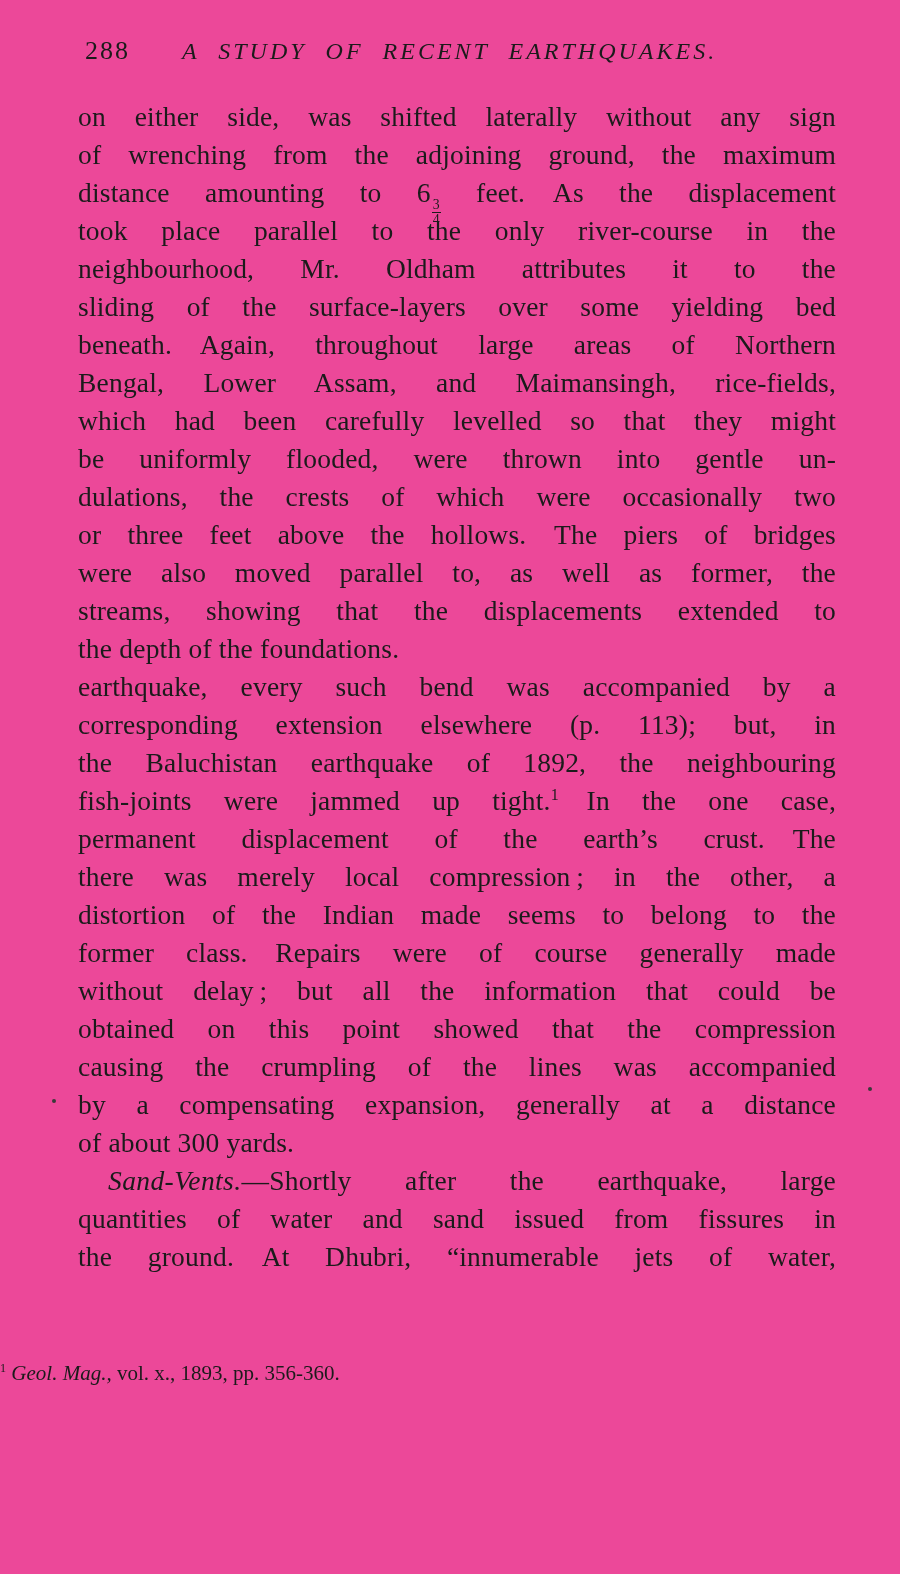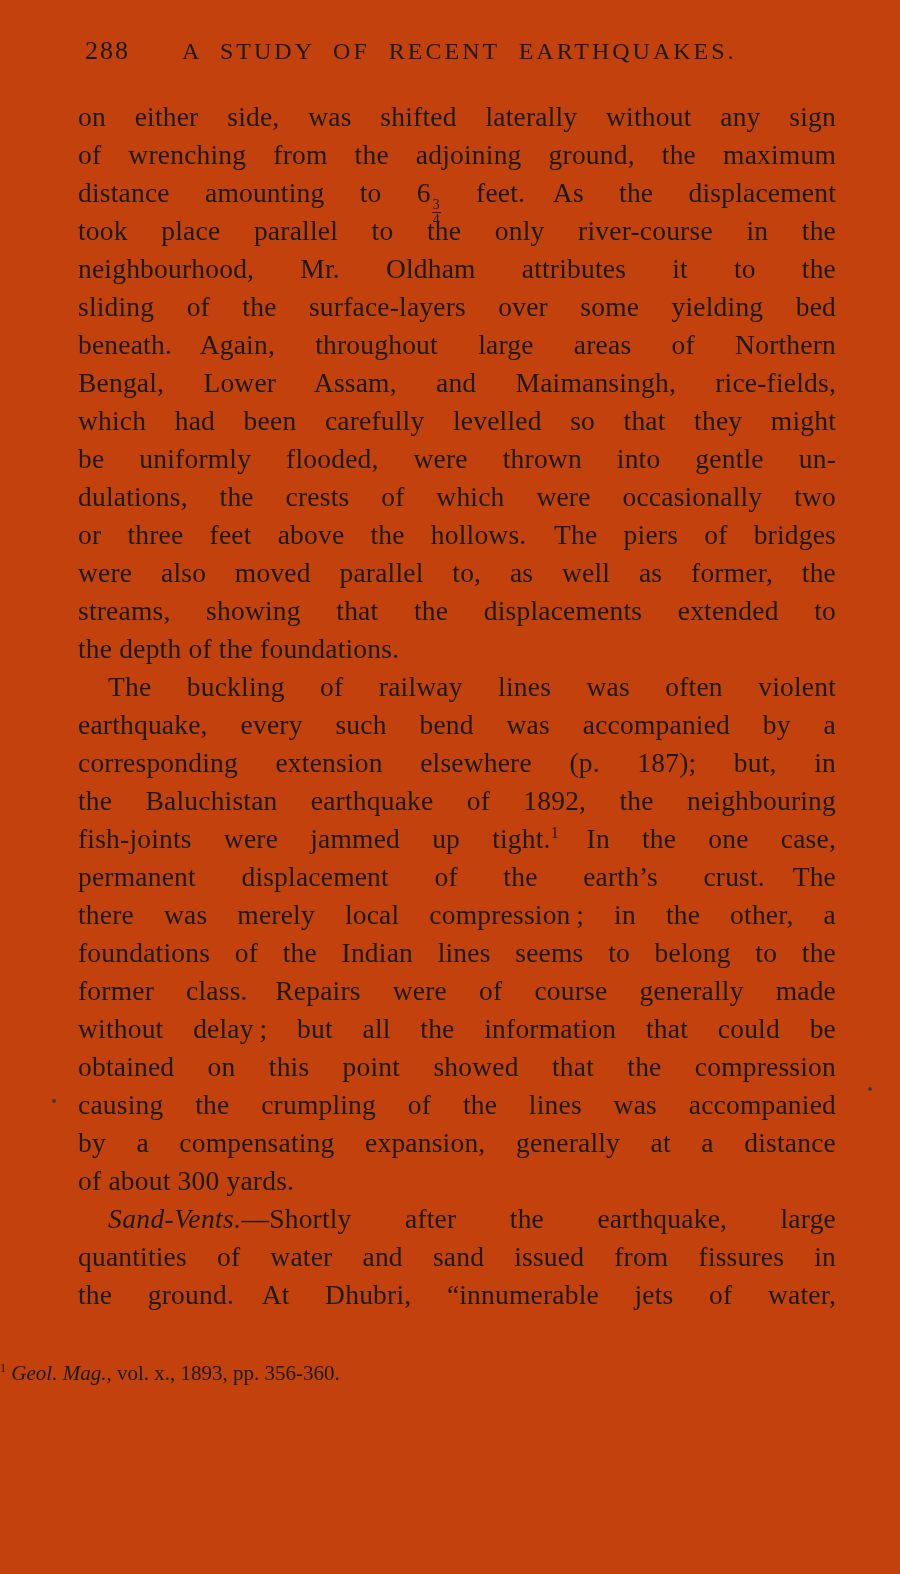--- a/index.html
+++ b/index.html
@@ -1,20 +1,20 @@
 <!DOCTYPE html>
 <html><head>
 <meta charset="utf-8">
 <style>
   html, body { margin: 0; padding: 0; background: #e8e8e6; }
   .page {
     position: relative;
     width: 900px;
     height: 1574px;
-    background: #c2410c;
+    background: #ec4899;
     color: #1b1b1b;
     font-family: "Liberation Serif", "DejaVu Serif", serif;
     overflow: hidden;
     -webkit-font-smoothing: antialiased;
   }
   
   .running-head {
     position: absolute;
     top: 36px;
     left: 85px;
@@ -25,20 +25,21 @@
   }
   .page-number {
     font-size: 26px;
     letter-spacing: 2px;
   }
   .head-title {
     margin-left: 52px;
     font-size: 24px;
     letter-spacing: 3px;
     word-spacing: 10px;
+    font-style: italic;
   }
   
   .body-block {
     position: absolute;
     top: 98px;
     left: 78px;
     width: 758px;
   }
   .line {
     font-size: 27.5px;
@@ -109,28 +110,27 @@
       <div class="line">sliding of the surface-layers over some yielding bed</div>
       <div class="line">beneath. Again, throughout large areas of Northern</div>
       <div class="line">Bengal, Lower Assam, and Maimansingh, rice-fields,</div>
       <div class="line">which had been carefully levelled so that they might</div>
       <div class="line">be uniformly flooded, were thrown into gentle un-</div>
       <div class="line">dulations, the crests of which were occasionally two</div>
       <div class="line">or three feet above the hollows. The piers of bridges</div>
       <div class="line">were also moved parallel to, as well as former, the</div>
       <div class="line">streams, showing that the displacements extended to</div>
       <div class="line endpara">the depth of the foundations.</div>
-      <div class="line indent">The buckling of railway lines was often violent</div>
       <div class="line">earthquake, every such bend was accompanied by a</div>
-      <div class="line">corresponding extension elsewhere (p. 187); but, in</div>
+      <div class="line">corresponding extension elsewhere (p. 113); but, in</div>
       <div class="line">the Baluchistan earthquake of 1892, the neighbouring</div>
       <div class="line">fish-joints were jammed up tight.<sup class="ftn">1</sup> In the one case,</div>
       <div class="line">permanent displacement of the earth’s crust. The</div>
       <div class="line">there was merely local compression ; in the other, a</div>
-      <div class="line">foundations of the Indian lines seems to belong to the</div>
+      <div class="line">distortion of the Indian made seems to belong to the</div>
       <div class="line">former class. Repairs were of course generally made</div>
       <div class="line">without delay ; but all the information that could be</div>
       <div class="line">obtained on this point showed that the compression</div>
       <div class="line">causing the crumpling of the lines was accompanied</div>
       <div class="line">by a compensating expansion, generally at a distance</div>
       <div class="line endpara">of about 300 yards.</div>
       <div class="line indent"><i>Sand-Vents.</i>—Shortly after the earthquake, large</div>
       <div class="line">quantities of water and sand issued from fissures in</div>
       <div class="line">the ground. At Dhubri, “innumerable jets of water,</div>
     </div>

